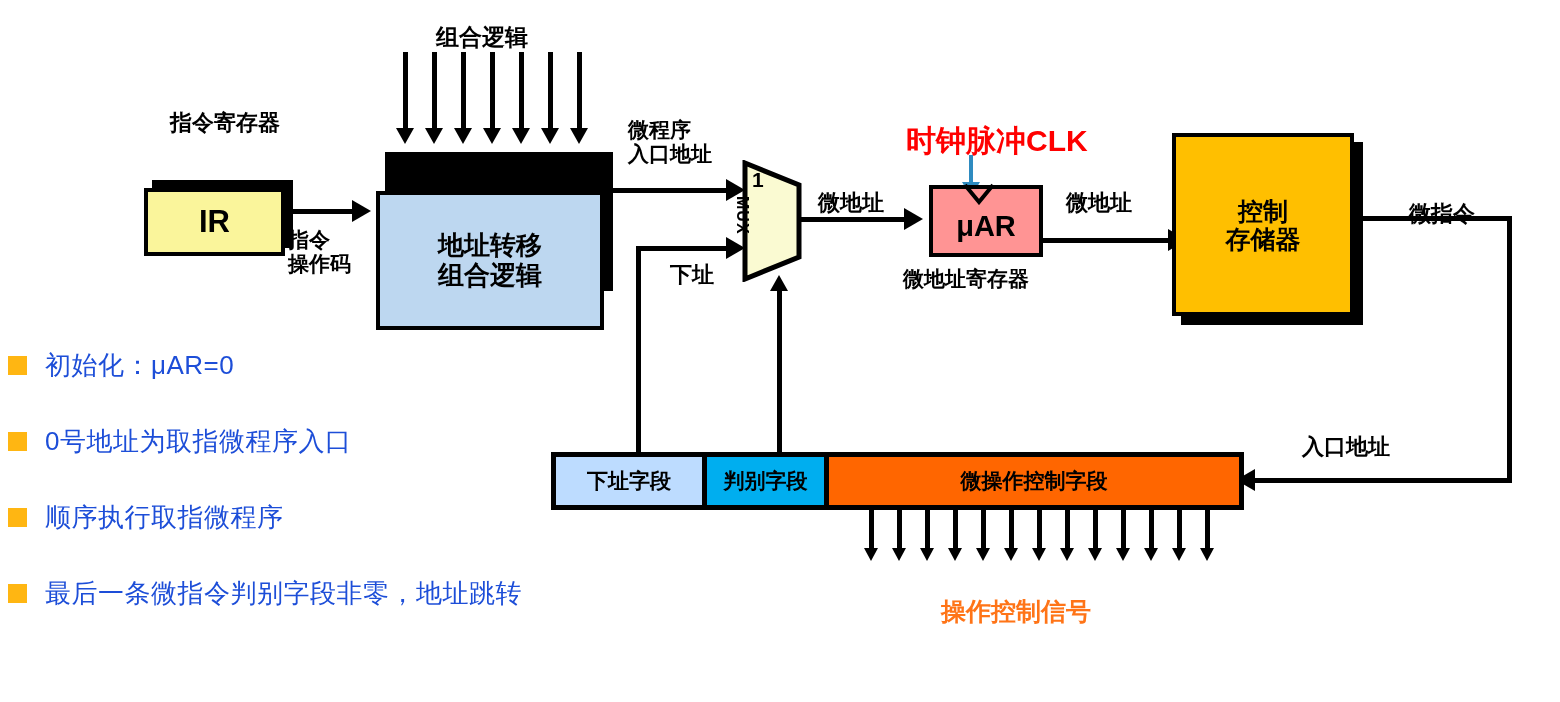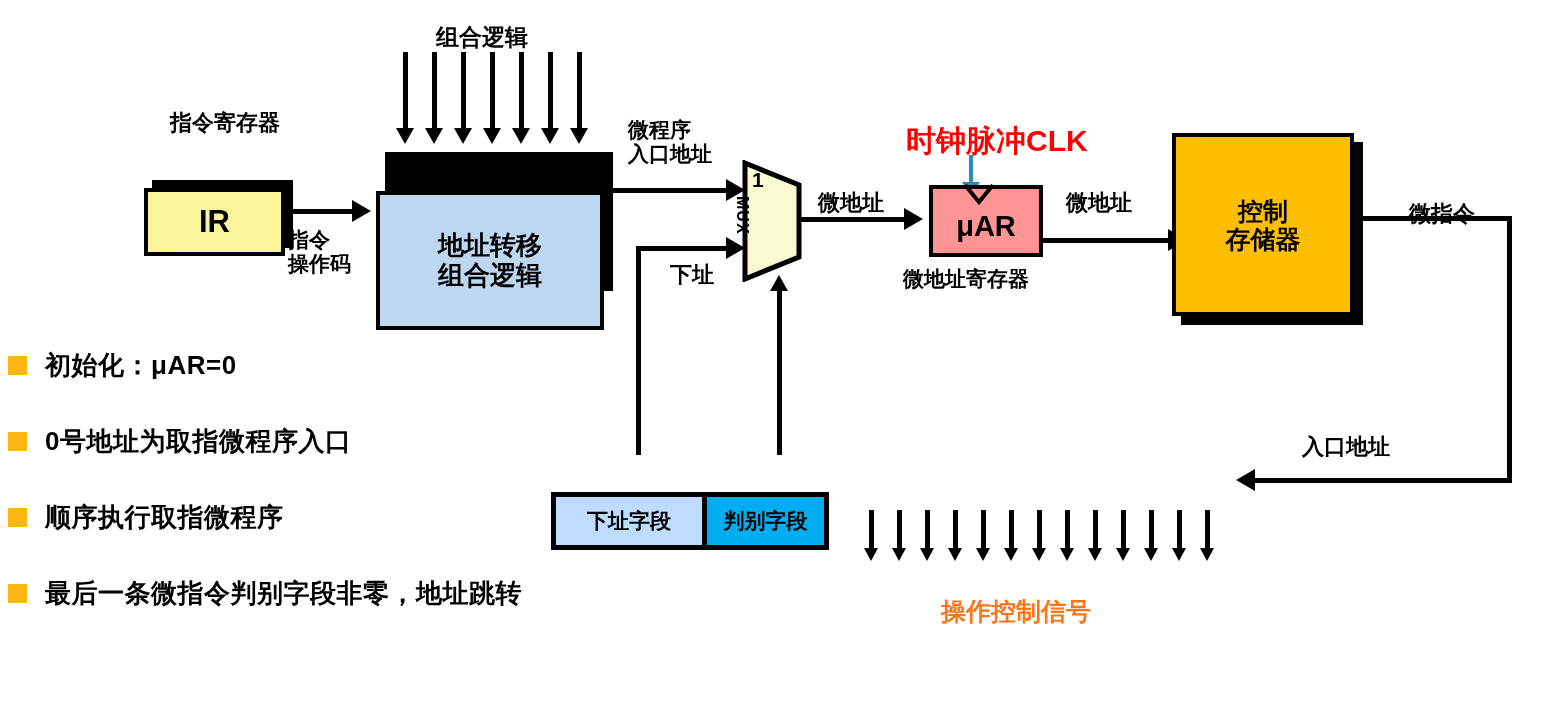--- a/index.html
+++ b/index.html
@@ -119,21 +119,20 @@
   }
 
   
   #word-bar {
     position: absolute;
     left: 551px; top: 452px;
     height: 58px;
     display: flex;
     border: 5px solid #000;
     box-sizing: border-box;
-    margin-top: 40px;
   }
   .seg {
     display: flex;
     align-items: center;
     justify-content: center;
     font-weight: bold;
     font-size: 21px;
     color: #000;
     box-sizing: border-box;
   }
@@ -147,22 +146,22 @@
     margin-bottom: 42px;
     height: 34px;
   }
   .bullet-sq {
     width: 19px; height: 19px;
     background: #FFB612;
     margin-right: 18px;
     flex: 0 0 auto;
   }
   .bullet-txt {
-    color: #000000;
-    font-weight: bold;
+    color: #1d4ed8;
+    font-weight: normal;
     font-size: 26px;
     white-space: pre;
     letter-spacing: 0.5px;
   }
 
   
   #clk-notch { position: absolute; left: 962px; top: 183px; }
 </style>
 </head>
 <body>
@@ -258,20 +257,21 @@
   <div class="lbl" style="left:1409px; top:201px; font-size:22px;">微指令</div>
   <div class="hline" style="left:1354px; top:216px; width:158px;"></div>
   <div class="vline" style="left:1507px; top:216px; height:266px;"></div>
   <div class="hline" style="left:1255px; top:478px; width:257px;"></div>
   <div class="arrow-left" style="left:1236px; top:469px;"></div>
   <div class="lbl" style="left:1302px; top:434px; font-size:22px;">入口地址</div>
 
   <div id="word-bar">
     <div class="seg" style="width:146px; background:#BDDCFF;">下址字段</div>
     <div class="seg" style="width:122px; background:#00AEEF;">判别字段</div>
+    <div class="seg" style="width:415px; background:#FF6600;">微操作控制字段</div>
   </div>
 
   <div>
     <div class="vline" style="left:869px; top:510px; height:42px;"></div>
       <div class="arrow-down-sm" style="left:864px; top:548px;"></div>
     <div class="vline" style="left:897px; top:510px; height:42px;"></div>
       <div class="arrow-down-sm" style="left:892px; top:548px;"></div>
     <div class="vline" style="left:925px; top:510px; height:42px;"></div>
       <div class="arrow-down-sm" style="left:920px; top:548px;"></div>
     <div class="vline" style="left:953px; top:510px; height:42px;"></div>

